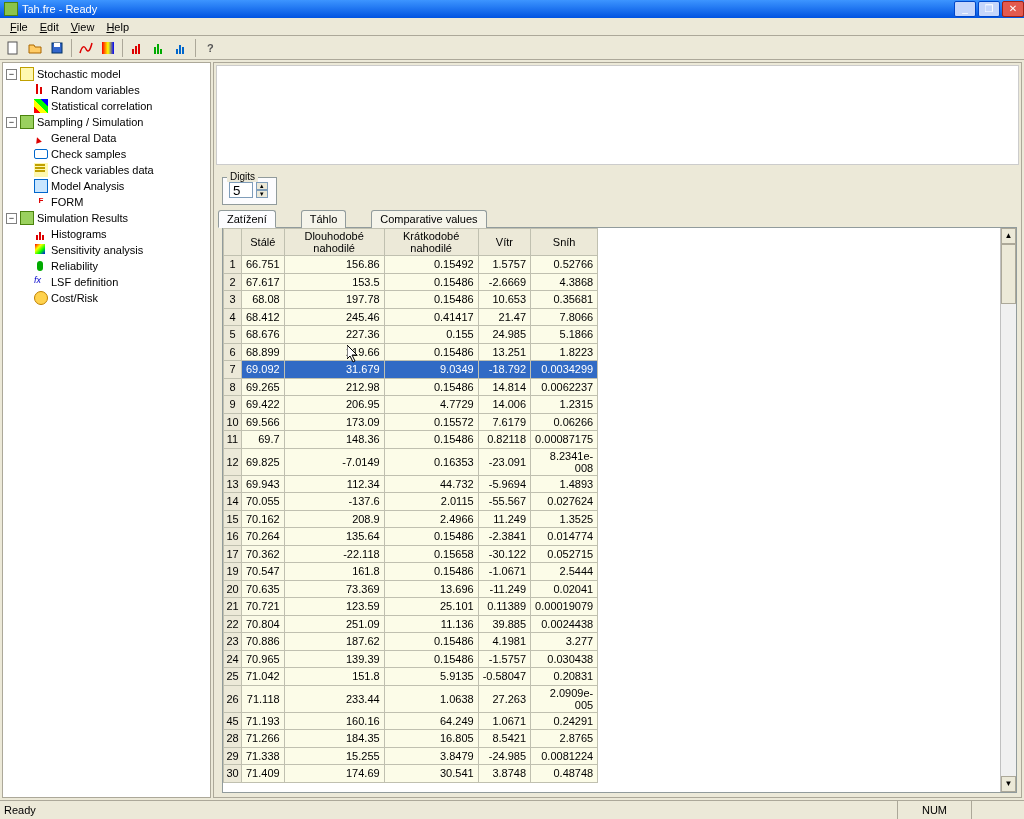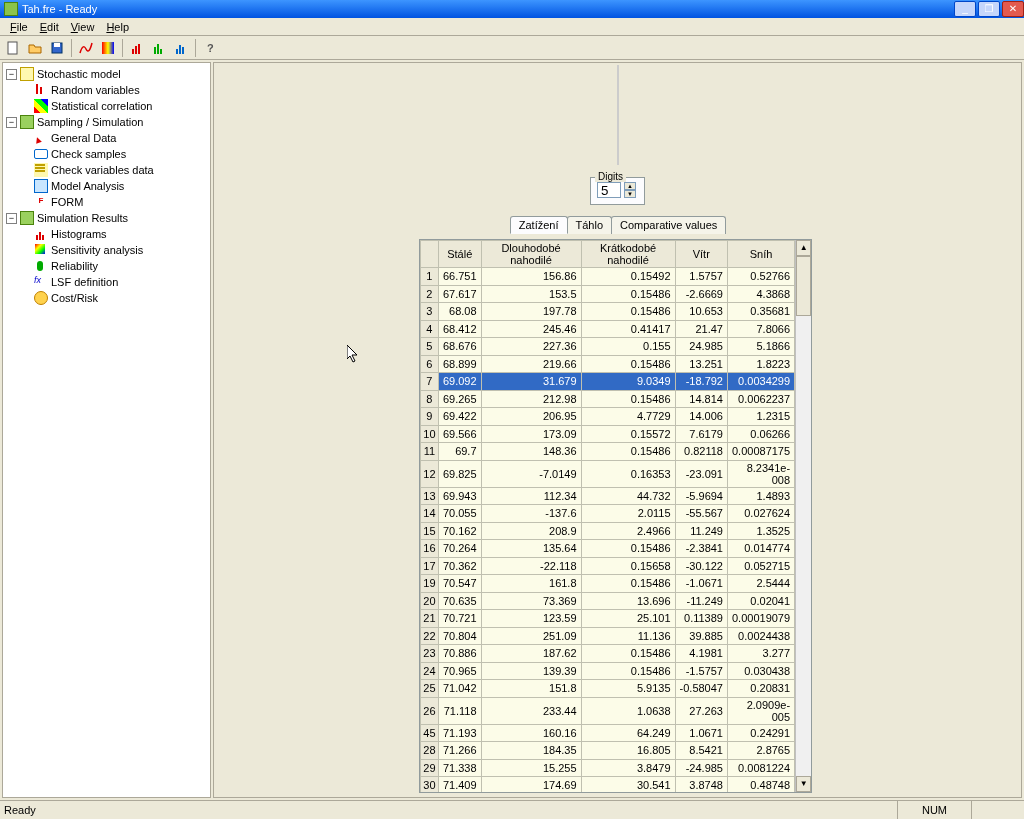--- a/index.html
+++ b/index.html
@@ -39,34 +39,34 @@
 .i-cvd::before{content:"";position:absolute;left:1px;top:1px;width:10px;height:2px;background:#c0a000;box-shadow:0 3px 0 #c0a000,0 6px 0 #c0a000;}
 .i-ma { background:#c9e6ff; border:1px solid #06c;}
 .i-form { color:#d00; font-size:8px; line-height:12px; text-align:center; font-weight:bold;}
 .i-sr { background:#9ad15e; border:1px solid #4b830d;}
 .i-hist::before{content:"";position:absolute;left:2px;bottom:1px;width:2px;height:5px;background:#d00;box-shadow:3px 0 0 -0px #d00,3px -3px 0 0 #d00,6px 0 0 0 #d00;}
 .i-sa::before{content:"";position:absolute;left:1px;top:1px;width:10px;height:10px;background:linear-gradient(135deg,#f00,#ff0,#0f0,#00f);}
 .i-rel::before{content:"";position:absolute;left:3px;top:2px;width:6px;height:10px;background:#0a0;border-radius:3px 3px 3px 3px;}
 .i-lsf { font-size:9px; color:#00c; font-style:italic; line-height:11px;}
 .i-cr { background:#ffd24d; border-radius:50%; border:1px solid #c08000;}
 
-.main { flex:1; display:flex; flex-direction:column; margin:2px 2px 2px 0; border:1px solid #aca899; background:#ece9d8; position:relative;align-items:center;}
+.main { flex:1; display:flex; flex-direction:column; margin:2px 2px 2px 0; border:1px solid #aca899; background:#ece9d8; position:relative;}
 .blank { height:100px; background:#fff; border:1px solid #ccc; margin:2px;}
 .digits-group { margin:4px 8px; font-size:10px;}
 .digits-group .box { border:1px solid #919b9c; background:#fcfcfe; display:inline-block; padding:4px 8px 6px 6px; position:relative; margin-top:6px;}
 .digits-group .lbl { position:absolute; top:-7px; left:4px; background:#ece9d8; padding:0 3px; }
 .digits-group input { width:24px; height:16px; text-align:left; padding-left:3px; border:1px solid #7f9db9;}
 .spinner { width:12px; height:16px; display:inline-flex; flex-direction:column; vertical-align:top;}
 .spinner span{ flex:1; border:1px solid #7f9db9; background:#ece9d8; font-size:6px; text-align:center; line-height:6px;}
 
-.tabstrip { display:flex; margin:6px 4px; }
+.tabstrip { display:flex; margin:0 4px;gap:26px; }
 .tab { background:#f5f4ea; border:1px solid #919b9c; border-bottom:none; padding:2px 8px; font-size:11px; margin-right:-1px; position:relative; top:1px; border-radius:3px 3px 0 0;}
 .tab.active { background:#fcfcfe; z-index:2; border-bottom:1px solid #fcfcfe;}
 
-.tablewrap { flex:1; margin:0 4px 4px 0; background:#fff; border:1px solid #919b9c; overflow:hidden; display:flex;}
+.tablewrap { flex:1; margin:0 4px 4px 8px; background:#fff; border:1px solid #919b9c; overflow:hidden; display:flex;}
 .tableinner { overflow-y:auto; overflow-x:hidden; flex:1;}
 table { border-collapse:collapse; font-size:11px; }
 th, td { border:1px solid #c0c0b0; text-align:right; padding:1px 4px; height:17.5px; background:#fcfce8;}
 th { background:#ece9d8; font-weight:normal; text-align:center;}
 th.corner { width:18px;}
 td.rownum { background:#ece9d8; text-align:center; width:18px; padding:0;}
 tr.selected td { background:#316ac5; color:#fff; }
 tr.selected td.rownum { background:#ece9d8; color:#000;}
 .col-stale{width:33px;} .col-dlouho{width:100px;} .col-kratko{width:94px;} .col-vitr{width:43px;} .col-snih{width:51px;}
 

